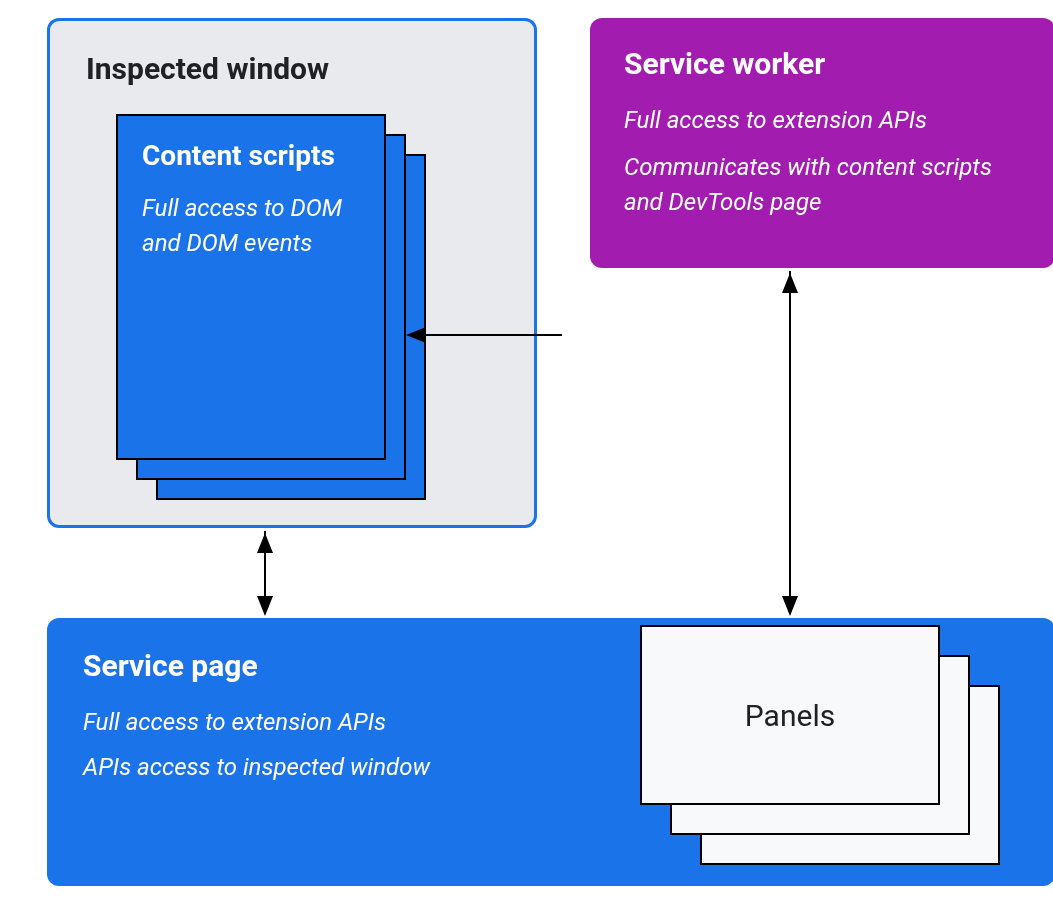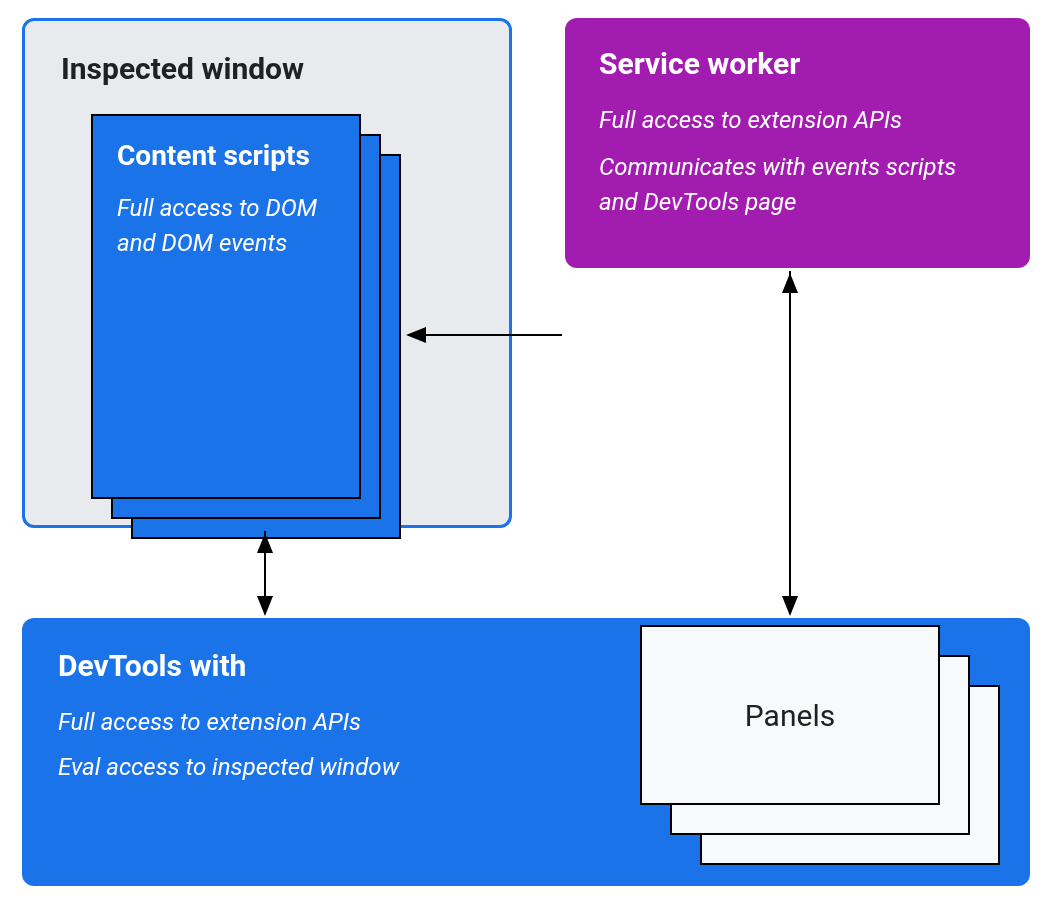--- a/index.html
+++ b/index.html
@@ -11,20 +11,21 @@
       position: relative;
     }
     .diagram {
       position: relative;
       width: 1053px;
       height: 904px;
     }
     .box {
       position: absolute;
       border-radius: 12px;
+      margin-left: 25px;
     }
     
     .inspected-window {
       left: 22px;
       top: 18px;
       width: 490px;
       height: 510px;
       background: #e8eaed;
       border: 3px solid #1a73e8;
       padding: 30px 36px;
@@ -38,21 +39,21 @@
     
     .content-stack {
       position: relative;
       width: 290px;
       height: 355px;
       margin-left: 30px;
     }
     .content-card {
       position: absolute;
       width: 270px;
-      height: 385px;
+      height: 346px;
       background: #1a73e8;
       border: 2px solid #000;
     }
     .content-card.c3 { left: 40px; top: 40px; }
     .content-card.c2 { left: 20px; top: 20px; }
     .content-card.c1 { left: 0; top: 0; padding: 22px 24px; }
     .content-card.c1 .ct-title {
       color: #fff;
       font-size: 28px;
       font-weight: 700;
@@ -155,27 +156,27 @@
       <div class="content-card c1">
         <div class="ct-title">Content scripts</div>
         <div class="ct-desc">Full access to DOM and DOM events</div>
       </div>
     </div>
   </div>
 
   <div class="box service-worker">
     <div class="title">Service worker</div>
     <div class="desc">Full access to extension APIs</div>
-    <div class="desc">Communicates with events scripts and DevTools page</div>
+    <div class="desc">Communicates with content scripts and DevTools page</div>
   </div>
 
   <div class="box devtools-page">
-    <div class="title">DevTools with</div>
+    <div class="title">Service page</div>
     <div class="desc">Full access to extension APIs</div>
-    <div class="desc">Eval access to inspected window</div>
+    <div class="desc">APIs access to inspected window</div>
   </div>
 
   <div class="panels-stack">
     <div class="panel-card p3"></div>
     <div class="panel-card p2"></div>
     <div class="panel-card p1">
       <div class="label">Panels</div>
     </div>
   </div>
 

